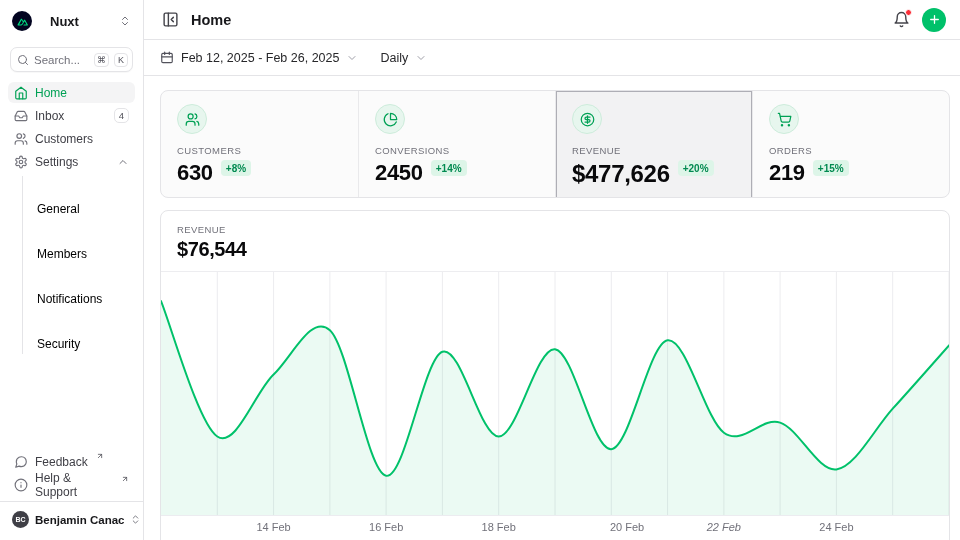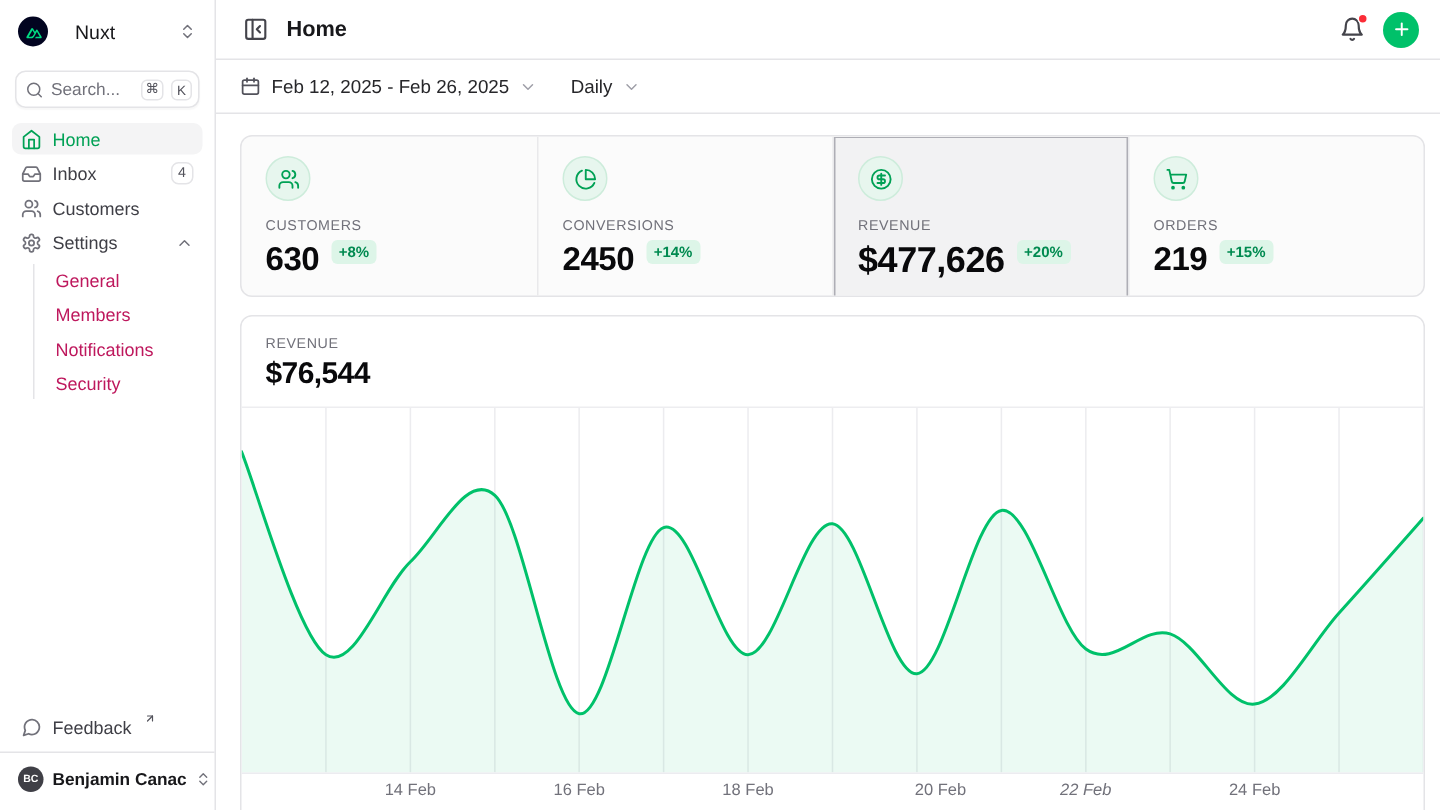--- a/index.html
+++ b/index.html
@@ -5,40 +5,40 @@
   * { margin:0; padding:0; box-sizing:border-box; }
   html,body { width:960px; height:540px; overflow:hidden; background:#fff;
     font-family:"Liberation Sans","DejaVu Sans",sans-serif; color:#18181b; }
   .app { display:flex; width:960px; height:540px; }
 
   
   .sidebar { width:144px; flex:none; border-right:1px solid #e4e4e7; background:#fff;
     display:flex; flex-direction:column; padding:8px; }
   .team-btn { display:flex; align-items:center; gap:6px; padding:3px 4px; border-radius:6px; cursor:pointer; }
   .team-logo { width:20px; height:20px; border-radius:50%; background:#020420; display:flex; align-items:center; justify-content:center; flex:none; }
-  .team-name { font-size:13px; font-weight:400; color:#18181b;padding-left:12px; }
+  .team-name { font-size:13px; font-weight:700; color:#18181b;padding-left:12px; }
   .muted-ic { color:#71717a; margin-left:auto; display:flex; }
   .searchbox { margin:13px 2px 10px; height:25px; border:1px solid #e4e4e7; border-radius:7px;
     background:#fff; display:flex; align-items:center; gap:5px; padding:0 4px 0 6px; cursor:text;
     box-shadow:0 1px 1px rgba(0,0,0,0.03); }
   .searchbox .ph { font-size:11.5px; color:#71717a; flex:1; }
   .kbd { font-size:9px; color:#52525b; border:1px solid #e4e4e7; border-radius:4px; background:#fff;
     min-width:14px; height:14px; display:flex; align-items:center; justify-content:center; padding:0 2px; }
   .nav { display:flex; flex-direction:column; gap:2px; }
   .nav-item { display:flex; align-items:center; gap:7px; height:21px; padding:0 6px; border-radius:6px;
     font-size:12px; font-weight:500; color:#3f3f46; cursor:pointer; }
   .nav-item .ic { display:flex; color:#71717a; flex:none; }
   .nav-item.active { background:#f4f4f5; color:#00A155; }
   .nav-item.active .ic { color:#00A155; }
   .nav-badge { margin-left:auto; font-size:9.5px; color:#52525b; border:1px solid #e4e4e7; border-radius:5px;
     padding:1px 4px; background:#fff; }
   .nav-caret { margin-left:auto; color:#71717a; display:flex; }
   .subnav { margin:2px 0 2px 14px; border-left:1px solid #e4e4e7; padding-left:12px;
     display:flex; flex-direction:column; gap:2px; }
-  .subnav .nav-item { padding:0 2px; color:#be185d; }
+  .subnav .nav-item { padding:0 2px; color:#000000;margin-top:22px; }
   .spacer { flex:1; }
   .ext-arrow { color:#52525b; display:flex; align-self:flex-start; margin:1px 0 0 1px; }
   .user-sect { border-top:1px solid #e4e4e7; margin:6px -8px 0; padding:7px 8px 2px; }
   .user-btn { display:flex; align-items:center; gap:6px; padding:2px 4px; border-radius:6px; cursor:pointer; }
   .avatar { width:17px; height:17px; border-radius:50%; background:#3f3f46; flex:none;
     color:#fff; font-size:7px; display:flex; align-items:center; justify-content:center; font-weight:700; }
   .user-name { font-size:11.5px; font-weight:700; color:#18181b; white-space:nowrap; }
 
   
   .main { flex:1; display:flex; flex-direction:column; min-width:0; }
@@ -190,20 +190,36 @@
             </svg>
         </span>
         <span>Feedback</span>
         <span class="ext-arrow">
           <svg width="8" height="8" viewBox="0 0 24 24" fill="none" stroke="currentColor" stroke-width="2.4" stroke-linecap="round" stroke-linejoin="round">
               <path d="M7 17 17 7"></path>
               <path d="M7 7h10v10"></path>
             </svg>
         </span>
       </div>
+      <div class="nav-item">
+        <span class="ic">
+          <svg width="14" height="14" viewBox="0 0 24 24" fill="none" stroke="currentColor" stroke-width="2" stroke-linecap="round" stroke-linejoin="round">
+              <circle cx="12" cy="12" r="10"></circle>
+              <path d="M12 16v-4"></path>
+              <path d="M12 8h.01"></path>
+            </svg>
+        </span>
+        <span>Help &amp; Support</span>
+        <span class="ext-arrow">
+          <svg width="8" height="8" viewBox="0 0 24 24" fill="none" stroke="currentColor" stroke-width="2.4" stroke-linecap="round" stroke-linejoin="round">
+              <path d="M7 17 17 7"></path>
+              <path d="M7 7h10v10"></path>
+            </svg>
+        </span>
+      </div>
     </nav>
 
     <div class="user-sect">
       <div class="user-btn">
         <span class="avatar">BC</span>
         <span class="user-name">Benjamin Canac</span>
         <span class="muted-ic">
           <svg width="11" height="11" viewBox="0 0 24 24" fill="none" stroke="currentColor" stroke-width="2" stroke-linecap="round" stroke-linejoin="round">
               <path d="m7 15 5 5 5-5"></path>
               <path d="m7 9 5-5 5 5"></path>

